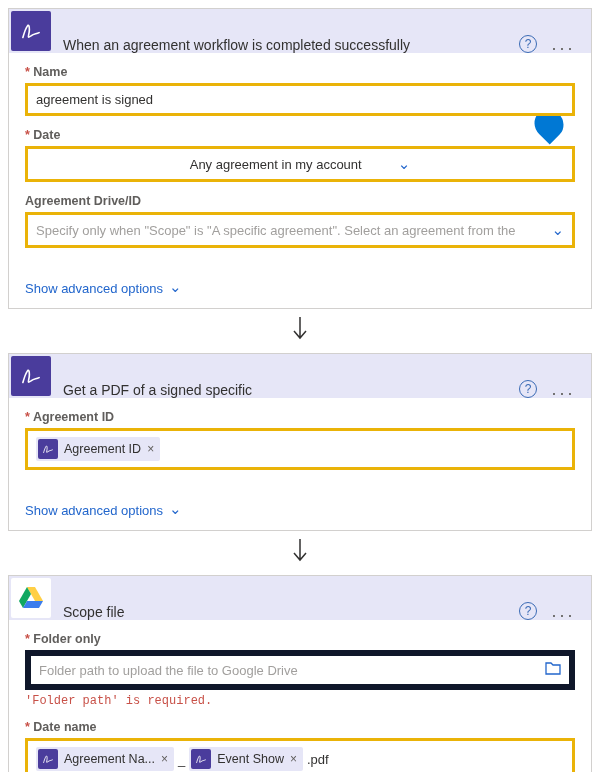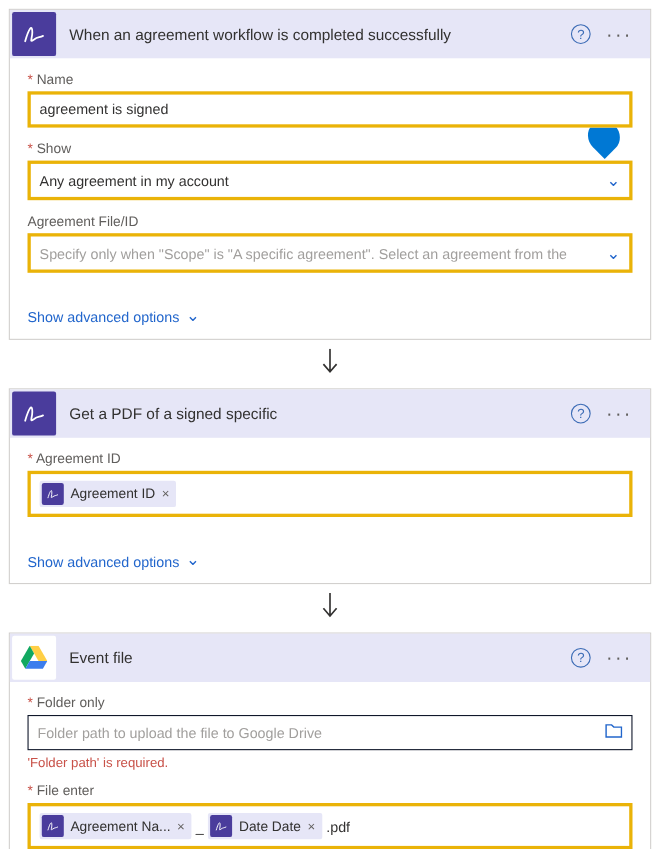--- a/index.html
+++ b/index.html
@@ -1,49 +1,49 @@
 <!DOCTYPE html>
 <html><head>
 <meta charset="utf-8">
 <style>
   * { box-sizing: border-box; margin: 0; padding: 0; font-family: "Segoe UI", Arial, sans-serif; }
   body { background: #fff; width: 600px; font-size: 13px; color: #323130; }
   .flow { display: flex; flex-direction: column; align-items: stretch; padding: 8px; }
   .card { border: 1px solid #d2d0ce; background: #fff; margin-bottom: 2px; }
   .card-header {
-    display: flex; align-items: center; height: 44px;
+    display: flex; align-items: flex-end; height: 44px;
     background: #e6e6f7; padding: 0 12px 0 0;
   }
   .card-header-icon {
     width: 40px; height: 40px; margin: 2px;
     display: flex; align-items: center; justify-content: center;
     background: #4a3c9c; border-radius: 2px;
   }
   .card-header-title { flex: 1; padding-left: 10px; font-size: 14px; color: #323130; }
   .help-icon {
     width: 18px; height: 18px; border: 1.5px solid #3b6bb5; border-radius: 50%;
     color: #3b6bb5; font-size: 12px; display: flex; align-items: center; justify-content: center;
     margin-right: 10px; cursor: pointer;
   }
   .ellipsis { color: #605e5c; font-size: 18px; letter-spacing: 2px; cursor: pointer; padding: 0 4px; line-height:10px;}
   .card-body { padding: 12px 16px 14px 16px; position: relative; }
   .field { margin-bottom: 12px; }
-  .field-label { font-size: 12.5px; color: #605e5c; margin-bottom: 4px; }
+  .field-label { font-size: 12.5px; color: #605e5c; margin-bottom: 4px; font-weight: bold; }
   .req::before { content: "* "; color: #c85148; }
   .input, .select, .tokenbox {
     width: 100%; border: 3px solid #eab308; padding: 6px 8px; font-size: 13px;
     background: #fff; color: #323130; display: flex; align-items: center; min-height: 32px;
     position: relative;
   }
-  .input.error { border: 1px solid #0f172a; justify-content: space-between; }
-  .select { justify-content: space-between; cursor: pointer; gap: 36px; }
+  .input.error { border: 6px solid #0f172a; justify-content: space-between; }
+  .select { justify-content: center; cursor: pointer; gap: 36px; }
   .chevron { color: #2266cc; font-size: 15px; }
   .placeholder { color: #a19f9d; flex:1; overflow:hidden; white-space:nowrap; }
   .folder-icon { color: #2266cc; font-size: 14px; margin-left: 6px; }
-  .err-msg { color: #c85148; font-size: 12px; margin-top: 4px; }
+  .err-msg { color: #c85148; font-size: 12px; margin-top: 4px; font-family: Liberation Mono, monospace; }
   .show-adv { color: #2266cc; font-size: 13px; padding: 4px 16px 12px 16px; cursor: pointer; display: flex; align-items: flex-end; gap: 6px; }
   .arrow-connector { display: flex; justify-content: center; padding: 6px 0 10px 0; }
   .token {
     display: inline-flex; align-items: center; background: #e6e6f7; border-radius: 2px;
     padding: 2px 6px 2px 2px; margin-right: 4px; font-size: 12.5px;
   }
   .token-icon {
     width: 20px; height: 20px; background: #4a3c9c; border-radius: 2px;
     display: flex; align-items: center; justify-content: center; margin-right: 6px;
   }
@@ -79,29 +79,29 @@
       <div class="drop"></div>
 
       <div class="field">
         <div class="field-label req">Name</div>
         <div class="input">
           <span>agreement is signed</span>
         </div>
       </div>
 
       <div class="field">
-        <div class="field-label req">Show</div>
+        <div class="field-label req">Date</div>
         <div class="select">
           <span>Any agreement in my account</span>
           <span class="chevron">⌄</span>
         </div>
       </div>
 
       <div class="field">
-        <div class="field-label">Agreement File/ID</div>
+        <div class="field-label">Agreement Drive/ID</div>
         <div class="select">
           <span class="placeholder">Specify only when "Scope" is "A specific agreement". Select an agreement from the list or enter th</span>
           <span class="chevron">⌄</span>
         </div>
       </div>
     </div>
     <div class="show-adv">
       <span>Show advanced options</span>
       <span class="chevron">⌄</span>
     </div>
@@ -154,59 +154,59 @@
 
   <div class="card">
     <div class="card-header">
       <div class="drive-icon">
         <svg width="24" height="22" viewBox="0 0 24 22">
           <path d="M8 0 L16 0 L24 14 L16 14 Z" fill="#ffcf45"></path>
           <path d="M8 0 L0 14 L4 21 L12 7 Z" fill="#11a861"></path>
           <path d="M4 21 L20 21 L24 14 L8 14 Z" fill="#3b7ded"></path>
         </svg>
       </div>
-      <div class="card-header-title">Event file</div>
+      <div class="card-header-title">Scope file</div>
       <div class="help-icon">?</div>
       <div class="ellipsis">···</div>
     </div>
     <div class="card-body">
 
       <div class="field">
         <div class="field-label req">Folder only</div>
         <div class="input error">
           <span class="placeholder">Folder path to upload the file to Google Drive</span>
           <span class="folder-icon">
             <svg width="16" height="13" viewBox="0 0 16 13">
                 <path d="M1 1 H6 L8 3 H15 V12 H1 Z" fill="none" stroke="#2266cc" stroke-width="1.3"></path>
               </svg>
           </span>
         </div>
         <div class="err-msg">'Folder path' is required.</div>
       </div>
 
       <div class="field">
-        <div class="field-label req">File enter</div>
+        <div class="field-label req">Date name</div>
         <div class="tokenbox">
           <span class="token">
             <span class="token-icon">
               <svg class="adobe-svg" style="width:14px;height:14px" viewBox="0 0 32 32">
                   <path d="M6 24 C10 10, 14 4, 14 14 C14 22, 10 26, 16 22 C20 19, 22 20, 26 18"></path>
                 </svg>
             </span>
             <span>Agreement Na...</span>
             <span class="token-remove">×</span>
           </span>
           <span class="static-text">_</span>
           <span class="token" style="margin-left:4px">
             <span class="token-icon">
               <svg class="adobe-svg" style="width:14px;height:14px" viewBox="0 0 32 32">
                   <path d="M6 24 C10 10, 14 4, 14 14 C14 22, 10 26, 16 22 C20 19, 22 20, 26 18"></path>
                 </svg>
             </span>
-            <span>Date Date</span>
+            <span>Event Show</span>
             <span class="token-remove">×</span>
           </span>
           <span class="static-text">.pdf</span>
         </div>
       </div>
 
       <div class="field">
         <div class="field-label req">File content</div>
 
       </div>

